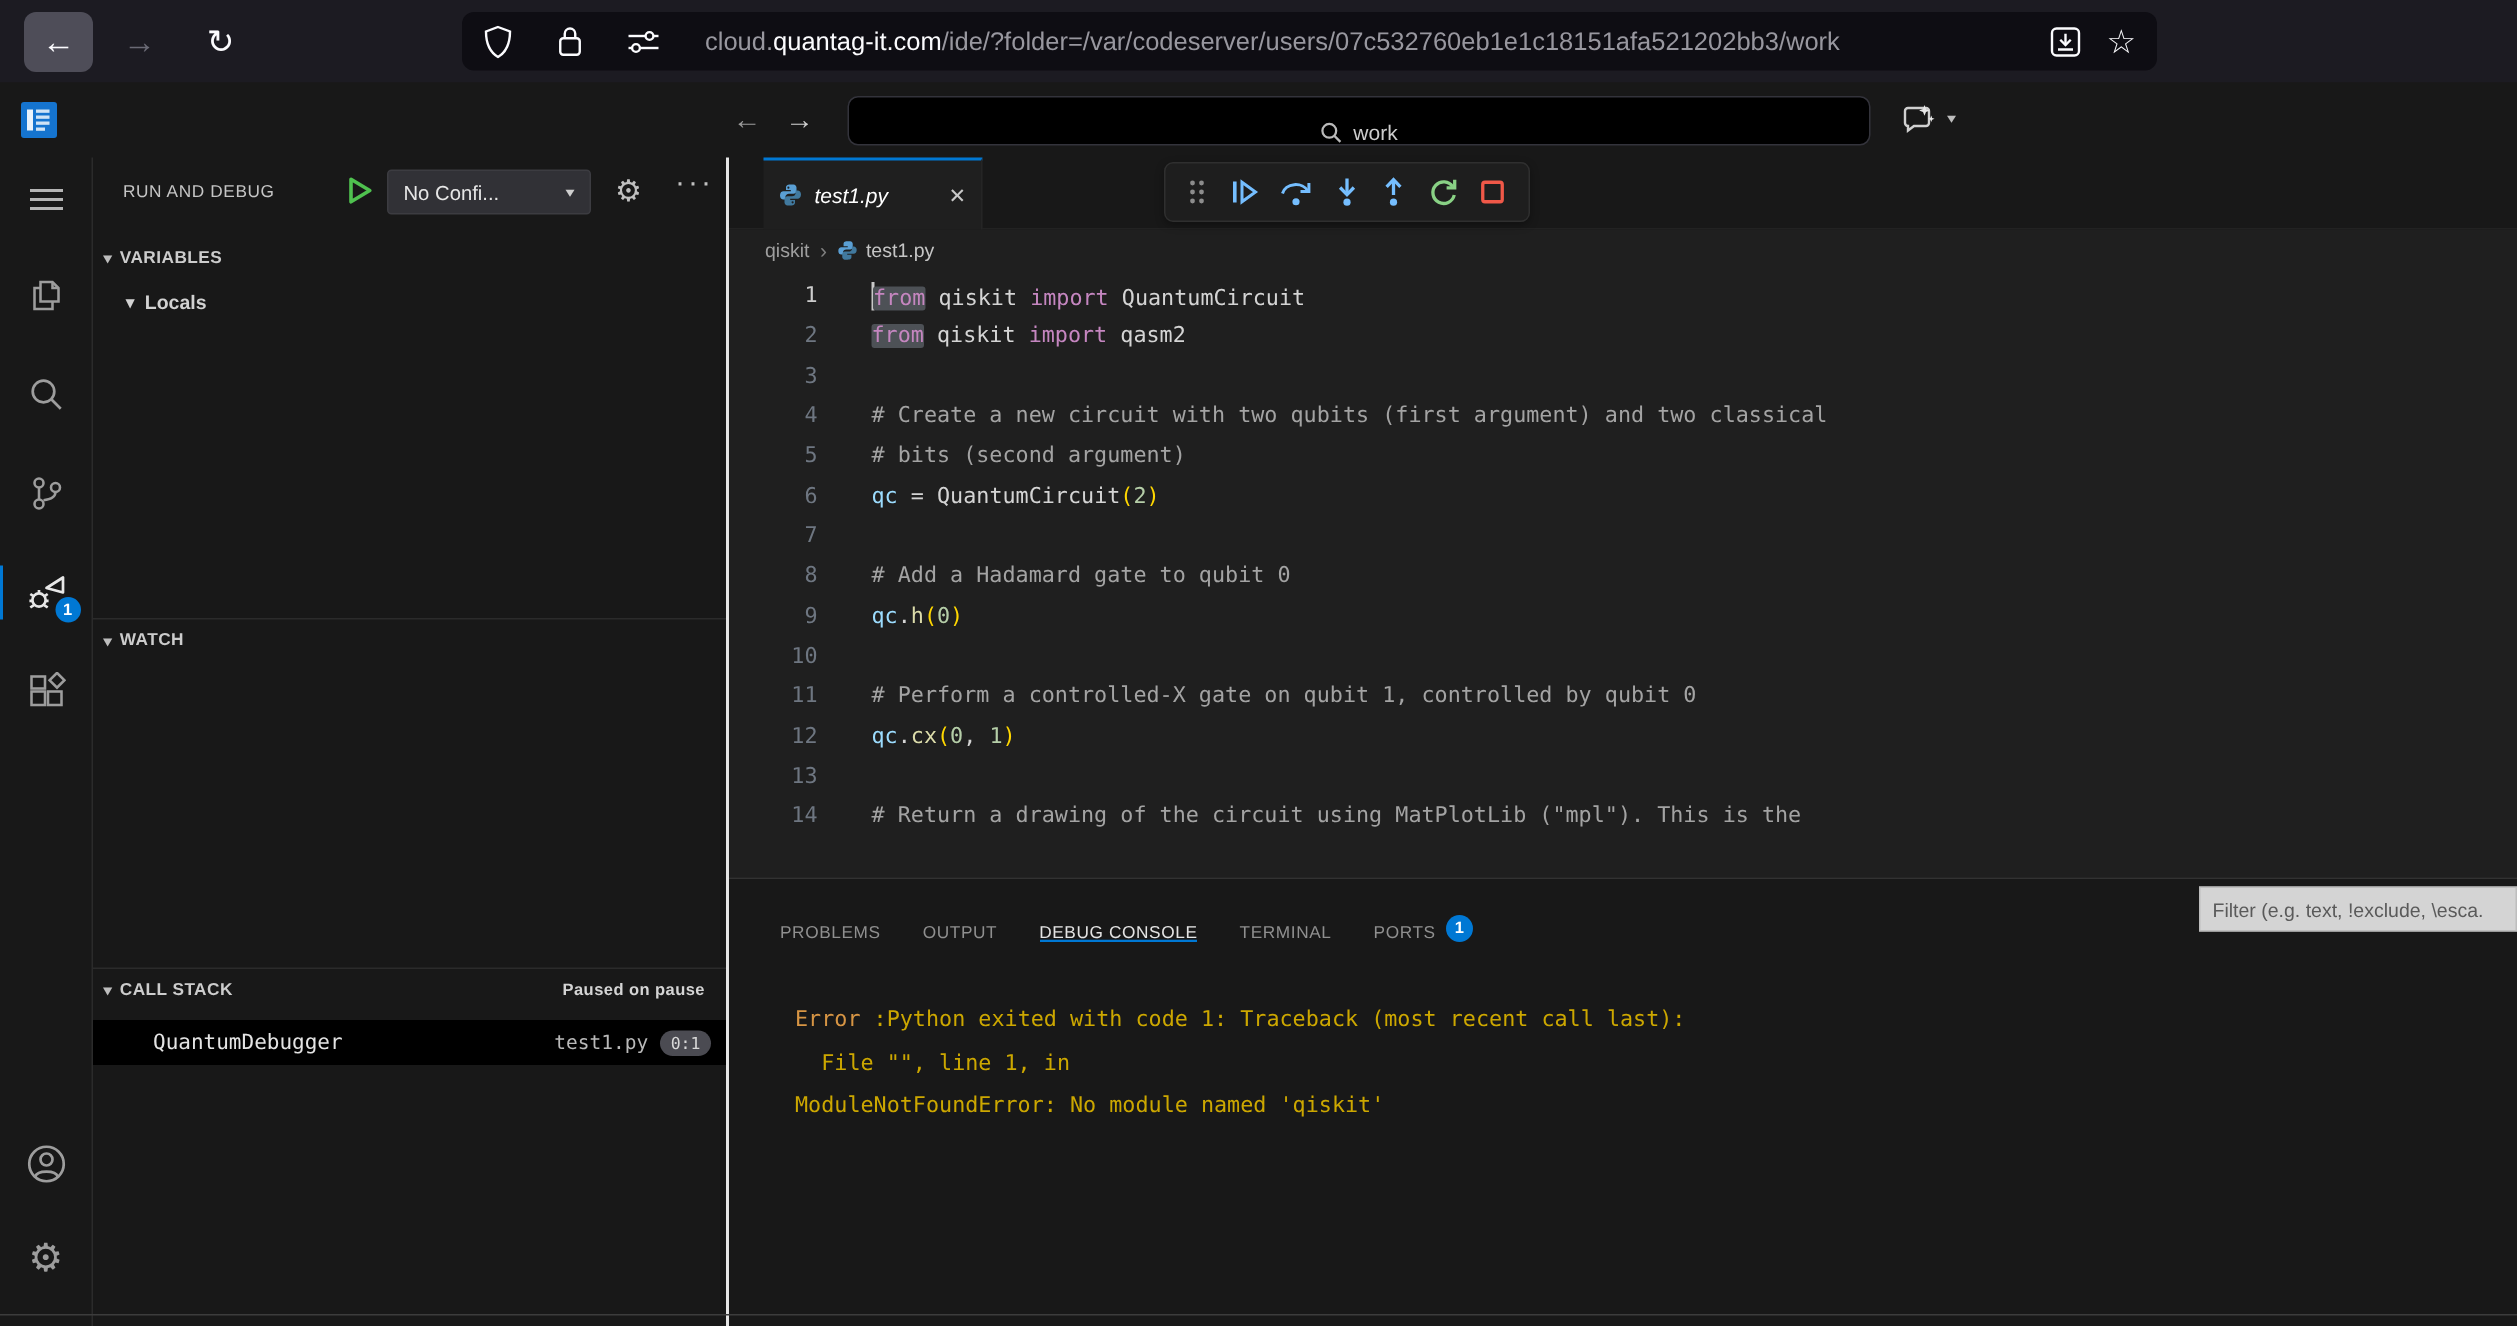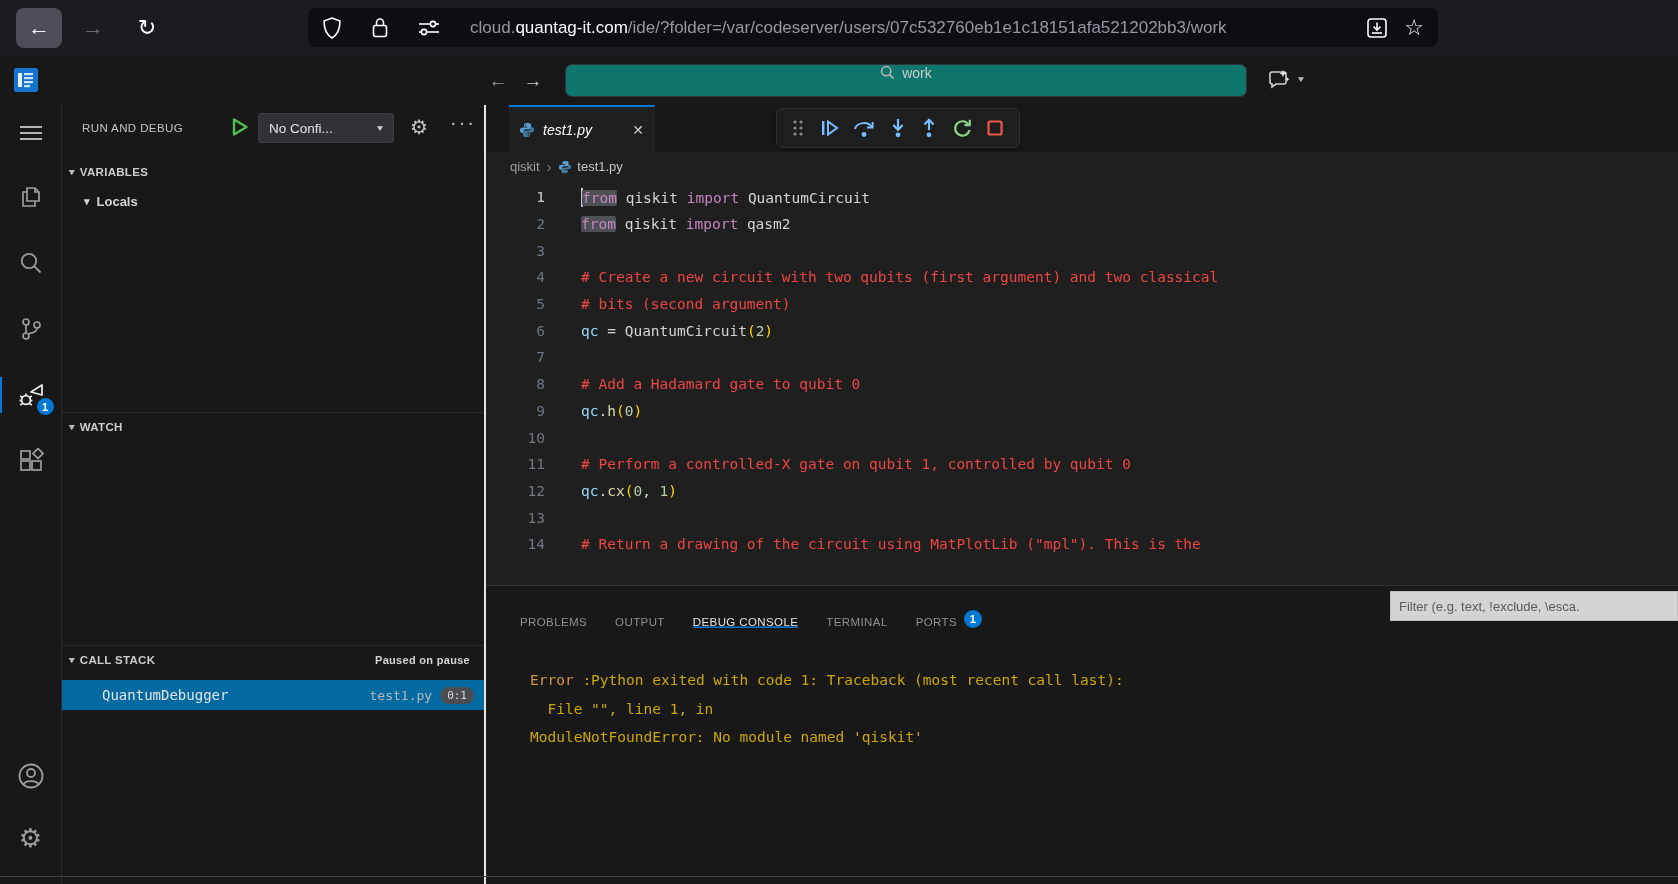--- a/index.html
+++ b/index.html
@@ -27,22 +27,22 @@
 
   
   .titlebar { position:absolute; left:0; top:55px; width:1678px; height:50px;
               background:#181818; }
   .logo { position:absolute; left:14px; top:13px; }
   .tb-nav { position:absolute; top:13px; width:26px; height:26px; display:flex;
             align-items:center; justify-content:center; font-size:19px; }
   .tb-back { left:485px; color:#9a9a9a; }
   .tb-fwd  { left:520px; color:#cfcfcf; }
   .tb-search { position:absolute; left:565px; top:9px; width:682px; height:33px;
-               background:#0f766e; border:1px solid #33333b; border-radius:7px;
-               display:flex; align-items:flex-start; justify-content:center; color:#cccccc; }
+               background:#000000; border:1px solid #33333b; border-radius:7px;
+               display:flex; align-items:flex-end; justify-content:center; color:#cccccc; }
   .tb-search .q { font-size:14px; margin-left:7px; }
   .copilot { position:absolute; left:1268px; top:12px; display:flex; align-items:center;
              gap:6px; color:#d0d0d0; }
   .chev { font-size:12px; color:#bdbdbd; transform:scaleY(.8); }
 
   
   .main { position:absolute; left:0; top:105px; width:1678px; height:779px; display:flex; }
 
   
   .activitybar { width:62px; height:100%; background:#181818; border-right:1px solid #2b2b2b;
@@ -80,21 +80,21 @@
               font-weight:bold; color:#cccccc; letter-spacing:.3px; }
   .sec-head .tw { margin:0 5px 0 7px; font-size:11px; color:#bdbdbd; transform:scaleY(.85); }
   .sec-vars { position:absolute; top:55px; left:0; right:0; }
   .sec-locals { position:absolute; top:84px; left:22px; height:24px; display:flex;
                 align-items:center; font-size:13px; font-weight:bold; color:#d2d2d2; }
   .sec-locals .tw { margin-right:7px; font-size:11px; }
   .sep { position:absolute; left:0; right:0; height:1px; background:#2b2b2b; }
   .sec-watch { position:absolute; top:310px; left:0; right:0; }
   .sec-callstack { position:absolute; top:543px; left:0; right:0; }
   .cs-status { margin-left:auto; margin-right:14px; font-size:11px; color:#d4d4d4;padding-left:44px; }
-  .cs-row { position:absolute; top:575px; left:0; right:0; height:30px; background:#0369a1;
+  .cs-row { position:absolute; top:575px; left:0; right:0; height:30px; background:#000000;
             display:flex; align-items:center; font-size:14px; }
   .cs-name { margin-left:40px; color:#e4e4e4; }
   .cs-file { margin-left:auto; color:#b9b9b9; font-size:13px; }
   .cs-badge { margin:0 10px 0 8px; background:#4b4b52; color:#d8d8d8; font-size:11px;
               border-radius:9px; padding:2px 7px; }
 
   
   .editorcol { flex:1; height:100%; display:flex; flex-direction:column; position:relative; }
   .tabbar { height:48px; background:#181818; position:relative; border-bottom:1px solid #222; }
   .tab { position:absolute; left:23px; top:0; width:146px; height:48px; background:#1f1f1f;
@@ -111,36 +111,36 @@
   .breadcrumb .sepc { margin:0 7px; color:#808080; font-size:14px; }
   .breadcrumb .f { color:#c5c5c5; margin-left:5px; }
 
   
   .code { flex:1; background:#1f1f1f; overflow:hidden; padding-top:4px; position:relative; }
   .cl { display:flex; height:26.7px; align-items:center; white-space:pre;
         font-family:"DejaVu Sans Mono", monospace; font-size:14.5px; }
   .ln { width:59px; text-align:right; color:#6e7681; flex:0 0 59px; }
   .ln.active { color:#cccccc; }
   .ct { margin-left:36px; }
-  .tk-kw{color:#c586c0} .tk-pl{color:#d4d4d4} .tk-cm{color:#ef4444} .tk-var{color:#9cdcfe}
+  .tk-kw{color:#c586c0} .tk-pl{color:#d4d4d4} .tk-cm{color:#a3a3a3} .tk-var{color:#9cdcfe}
   .tk-fn{color:#dcdcaa} .tk-num{color:#b5cea8} .tk-br{color:#ffd700}
   .hl { background:#4d5156; border-radius:2px; }
   .caret { display:inline-block; width:2px; height:19px; background:#c8c8c8;
            vertical-align:-4px; margin-right:-1px; }
 
   
   .panel { height:299px; background:#181818; border-top:1px solid #323232; position:relative; }
   .ptabs { height:42px; display:flex; align-items:center; gap:28px; padding-left:34px; }
   .ptab { font-size:11.5px; letter-spacing:.4px; color:#8f8f8f; height:42px; display:flex;
           align-items:flex-end; gap:7px; }
   .ptab.active { color:#e4e4e4; box-shadow:inset 0 -1.5px 0 #0078d4; }
   .pbadge { width:18px; height:18px; border-radius:50%; background:#0078d4; color:#fff;
             font-size:11px; font-weight:bold; display:flex; align-items:center;
             justify-content:center; }
-  .pfilter { position:absolute; right:0; top:5px; width:288px; height:30px;
+  .pfilter { position:absolute; right:0; top:5px; width:212px; height:30px;
              background:#d4d4d4; border:1px solid #bdbdbd; color:#4d4d4d; font-size:13px;
              padding:0 8px; font-family:"Liberation Sans", sans-serif; outline:none; }
   .pfilter::placeholder { color:#5a5a5a; opacity:1; }
   .console { padding:44px 0 0 44px; }
   .con-line { font-family:"DejaVu Sans Mono", monospace; font-size:14.5px; height:28.5px;
               white-space:pre; }
   .tk-warn{color:#cca700} .tk-err{color:#d79544}
 
   .bottom-edge { position:absolute; left:0; top:876px; width:1678px; height:1px;
                  background:#3c3c3c; }

